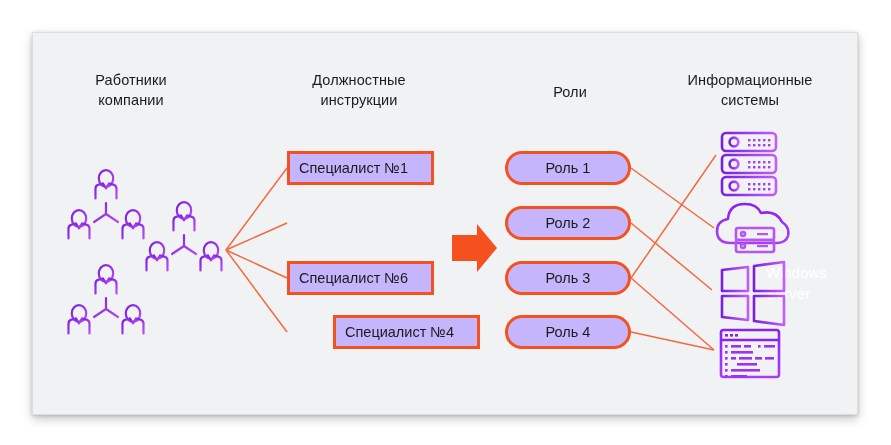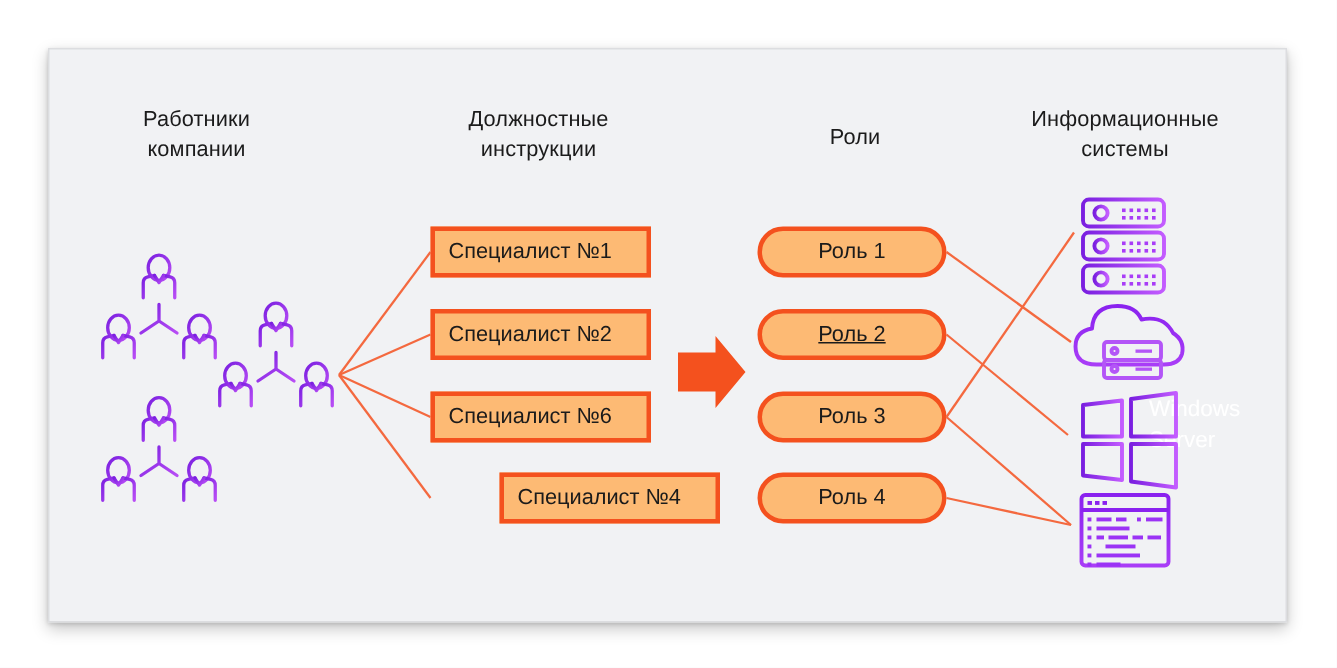--- a/index.html
+++ b/index.html
@@ -45,38 +45,38 @@
   #title-employees { left: 56px;  top: 70px;  width: 150px; }
   #title-jobdesc   { left: 270px; top: 70px;  width: 178px; }
   #title-roles     { left: 500px; top: 82px;  width: 140px; }
   #title-systems   { left: 660px; top: 70px;  width: 180px; }
 
   
   .box {
     position: absolute;
     box-sizing: border-box;
     border: 3px solid #f4511e;
-    background: #fdba74;
+    background: #c4b5fd;
     color: #1b1b1b;
     font-size: 14.5px;
     display: flex;
     align-items: center;
   }
   .box.left-align { padding-left: 9px; }
   .box.center-align { justify-content: center; }
 
   .spec-box { left: 287px; width: 147px; height: 34px; }
   #spec-1 { top: 151px; }
   #spec-2 { top: 206px; }
   #spec-3 { top: 261px; }
   #spec-4 { top: 315px; margin-left: 46px; }
 
   .role-box { left: 505px; width: 126px; height: 34px; border-radius: 17px; }
   #role-1 { top: 151px; }
-  #role-2 { top: 206px; text-decoration: underline; }
+  #role-2 { top: 206px; }
   #role-3 { top: 261px; }
   #role-4 { top: 315px; }
 
   
   #art {
     position: absolute;
     left: 0; top: 0;
     width: 891px;
     height: 445px;
     pointer-events: none;
@@ -106,21 +106,20 @@
 
   <div class="col-title" id="title-employees">Работники
 компании</div>
   <div class="col-title" id="title-jobdesc">Должностные
 инструкции</div>
   <div class="col-title" id="title-roles">Роли</div>
   <div class="col-title" id="title-systems">Информационные
 системы</div>
 
   <div class="box spec-box left-align" id="spec-1">Специалист №1</div>
-  <div class="box spec-box left-align" id="spec-2">Специалист №2</div>
   <div class="box spec-box left-align" id="spec-3">Специалист №6</div>
   <div class="box spec-box left-align" id="spec-4">Специалист №4</div>
 
   <div class="box role-box center-align" id="role-1">Роль 1</div>
   <div class="box role-box center-align" id="role-2">Роль 2</div>
   <div class="box role-box center-align" id="role-3">Роль 3</div>
   <div class="box role-box center-align" id="role-4">Роль 4</div>
 
   <div id="win-label">Windows
 Server</div>

